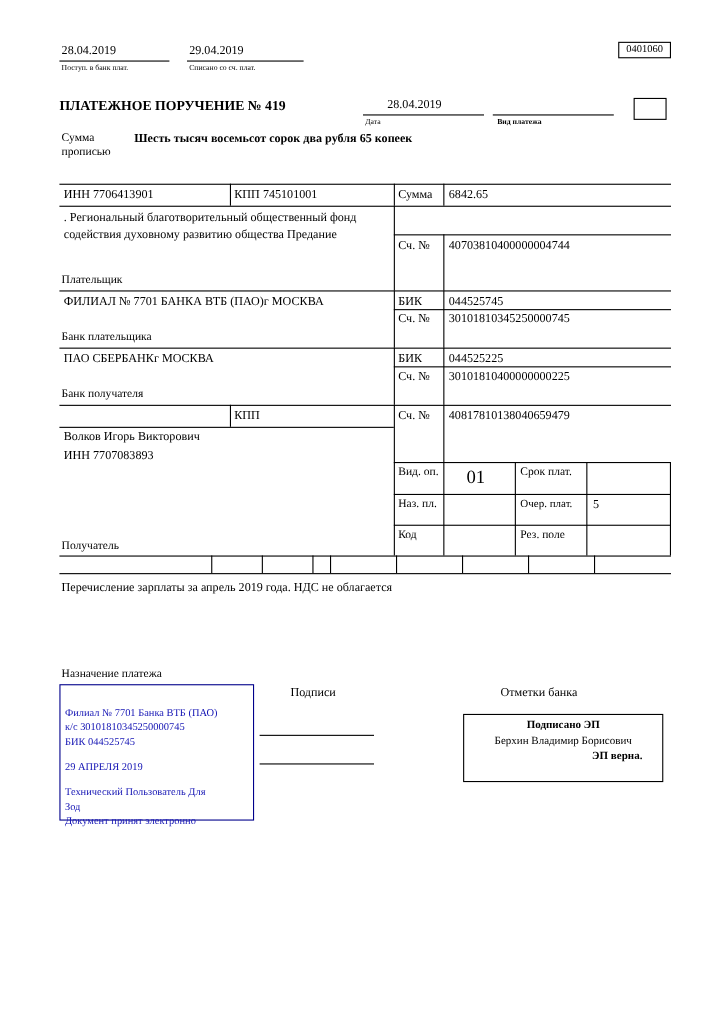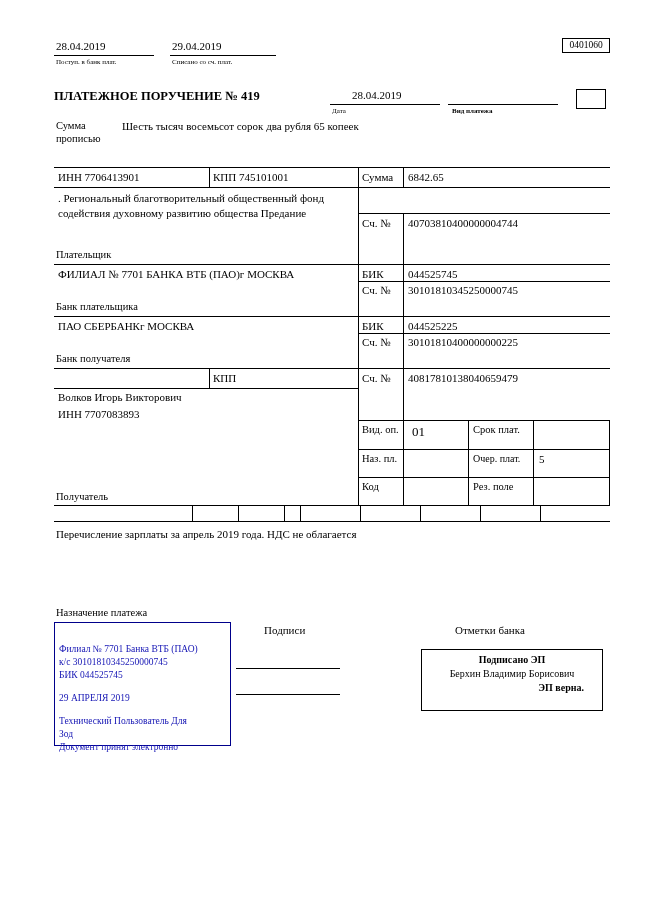--- a/index.html
+++ b/index.html
@@ -79,21 +79,21 @@
   <div class="abs tiny" style="left:332px; top:107px;">Дата</div>
 
   <div class="abs" style="left:455px; top:89px; font-size:11px;"></div>
   <div class="ul-line" style="left:448px; top:104px; width:110px;"></div>
   <div class="abs tiny" style="left:452px; top:107px;font-weight:bold;">Вид платежа</div>
 
   <div class="box" style="left:576px; top:89px; width:30px; height:20px;"></div>
 
   <div class="abs cell-label" style="left:56px; top:120px;">Сумма</div>
   <div class="abs cell-label" style="left:56px; top:133px;">прописью</div>
-  <div class="abs" style="left:122px; top:120px; width:430px; font-size:11px;">Шесть тысяч восемьсот сорок два рубля 65 копеек</div>
+  <div class="abs" style="left:122px; top:120px; width:430px; font-size:11px;font-weight:bold;">Шесть тысяч восемьсот сорок два рубля 65 копеек</div>
 
   <div class="ul-line" style="left:54px; top:167px; width:556px;"></div>
 
   <div class="abs" style="left:58px; top:171px; font-size:11px;">
     <span>ИНН</span>
     <span>7706413901</span>
   </div>
 
   <div class="abs" style="left:209px; top:167px; width:1px; height:20px; background:#000;"></div>
   <div class="abs" style="left:213px; top:171px; font-size:11px;">
@@ -168,21 +168,21 @@
   <div class="abs cell-label" style="left:56px; top:491px;">Получатель</div>
 
   <div class="ul-line" style="left:358px; top:420px; width:252px;"></div>
   <div class="abs" style="left:358px; top:420px; width:1px; height:85px; background:#000;"></div>
   <div class="abs" style="left:403px; top:420px; width:1px; height:85px; background:#000;"></div>
   <div class="abs" style="left:468px; top:420px; width:1px; height:85px; background:#000;"></div>
   <div class="abs" style="left:533px; top:420px; width:1px; height:85px; background:#000;"></div>
   <div class="abs" style="left:609px; top:420px; width:1px; height:85px; background:#000;"></div>
 
   <div class="abs" style="left:362px; top:424px; font-size:10.5px;">Вид. оп.</div>
-  <div class="abs" style="left:412px; top:424px; font-size:13px;">01</div>
+  <div class="abs" style="left:424px; top:424px; font-size:17px;">01</div>
   <div class="abs" style="left:473px; top:424px; width:58px; font-size:10.5px; line-height:12px;">Срок плат.</div>
   <div class="abs" style="left:537px; top:424px; font-size:11px;"></div>
 
   <div class="ul-line" style="left:358px; top:449px; width:252px;"></div>
   <div class="abs" style="left:362px; top:453px; font-size:10.5px;">Наз. пл.</div>
   <div class="abs" style="left:412px; top:453px; font-size:11px;"></div>
   <div class="abs" style="left:473px; top:453px; width:58px; font-size:10px; line-height:12px;">Очер. плат.</div>
   <div class="abs" style="left:539px; top:453px; font-size:11px;">5</div>
 
   <div class="ul-line" style="left:358px; top:477px; width:252px;"></div>

